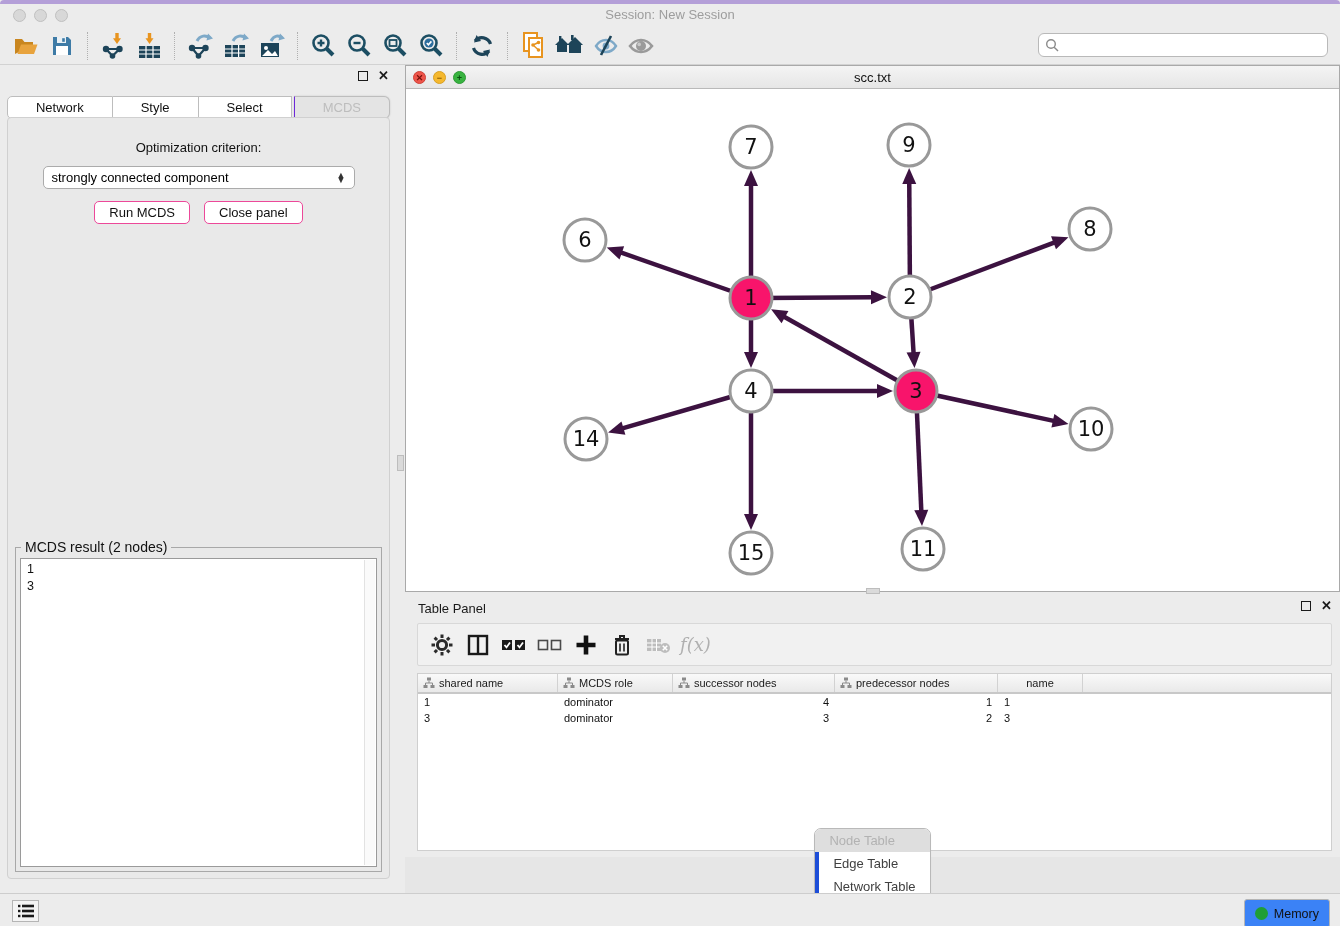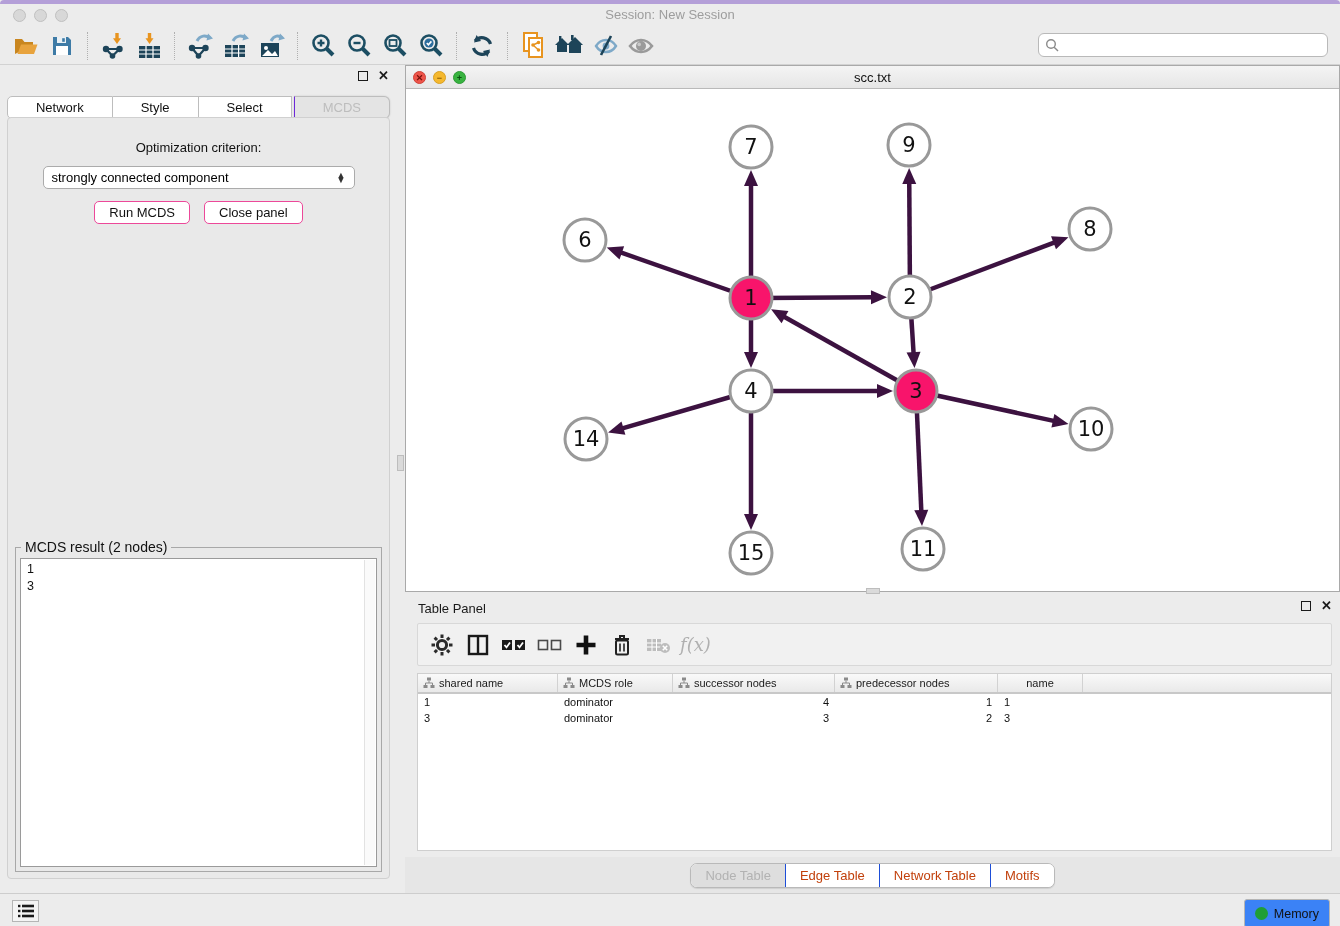--- a/index.html
+++ b/index.html
@@ -67,22 +67,22 @@
   .tp-btn { width:32px; height:30px; display:flex; align-items:center; justify-content:center; }
   .fx-label { font-style:italic; font-family:"DejaVu Serif", serif; font-size:18px; color:#b0b0b0; margin-left:2px; }
 
   .tp-table { position:absolute; top:78px; left:12px; right:8px; bottom:42px; background:#fff; border:1px solid #cfcfcf; overflow:hidden; }
   .thead { display:flex; height:20px; background:linear-gradient(#f9f9f9,#e9e9e9); border-bottom:2px solid #c8c8c8; }
   .th { display:flex; align-items:center; font-size:11px; color:#1a1a1a; border-right:1px solid #d2d2d2; padding:0 5px; gap:4px; }
   .trow { display:flex; height:16px; align-items:center; }
   .td { font-size:11px; color:#111; padding:0 6px; }
 
   .tp-tabstrip { position:absolute; left:0; right:0; bottom:0; height:36px; background:#e6e6e6; display:flex; justify-content:center; align-items:center; }
-  .tp-tabs { display:flex; border-radius:7px; overflow:hidden; border:1px solid #b9b9b9; background:#fff; box-shadow:0 1px 1px rgba(0,0,0,.1); }
-  .tp-tabs .tab { font-size:13px; padding:4px 14px; background:#fff; color:#c2410c; border-left:1px solid #1d4ed8; }
+  .tp-tabs { display:flex; border-radius:7px; overflow:hidden; border:1px solid #b9b9b9; background:#fff; box-shadow:0 1px 1px rgba(0,0,0,.1);flex-direction:column; }
+  .tp-tabs .tab { font-size:13px; padding:4px 14px; background:#fff; color:#404040; border-left:4px solid #1d4ed8; }
   .tp-tabs .tab:first-child { border-left:none; }
   .tp-tabs .tab.active { background:#dedede; color:#b2b2b2; }
 
   
   .statusbar { position:absolute; left:0; right:0; bottom:0; height:33px; background:#ececec; border-top:1px solid #cdcdcd; }
   .status-left-btn { position:absolute; left:12px; top:6px; width:27px; height:22px; background:#f4f4f4; border:1px solid #b5b5b5; display:flex; align-items:center; justify-content:center; }
   .memory-btn { position:absolute; right:10px; top:5px; height:29px; background:#3b82f6; border:1px solid #b5b5b5; border-radius:3px; display:flex; align-items:center; gap:6px; padding:0 10px; font-size:12.5px; color:#111; }
   .memory-dot { width:13px; height:13px; border-radius:50%; background:#1f9e36; }
 </style>
 </head>

